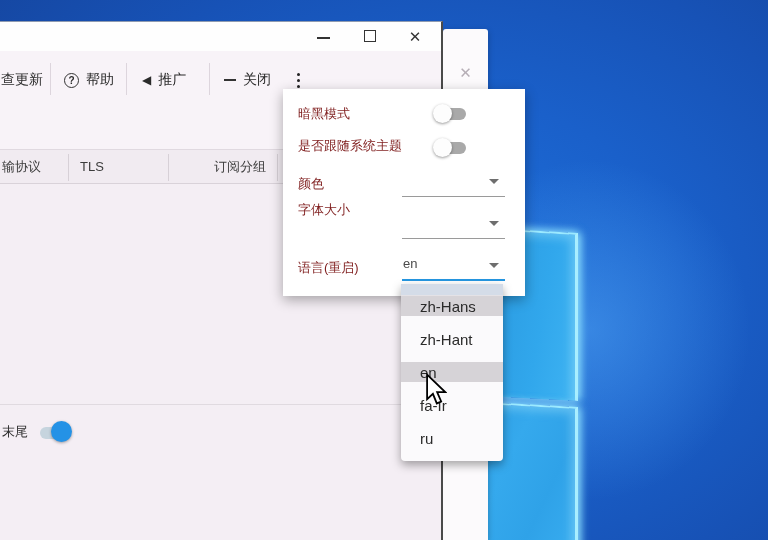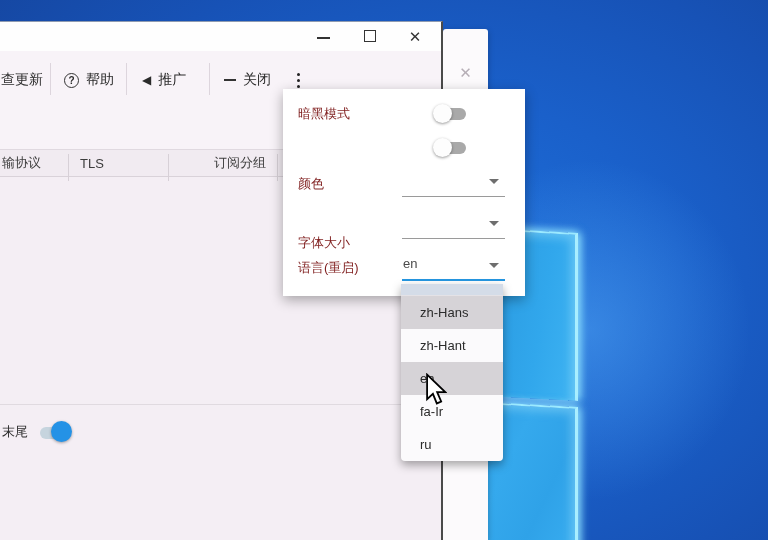--- a/index.html
+++ b/index.html
@@ -54,62 +54,62 @@
   .sep1 { left:50px; } .sep2 { left:126px; } .sep3 { left:209px; }
   .icon-qcircle { display:inline-block; width:15px; height:15px; border:1.4px solid #333;
     border-radius:50%; font-size:10px; font-weight:bold; text-align:center; line-height:13px; }
   .icon-speaker { display:inline-block; font-size:12px; }
   .icon-minus { display:inline-block; width:12px; height:2px; background:#333; }
   .more-dots { position:absolute; left:288px; top:14px; width:20px; height:30px;
     color:#222; font-size:17px; font-weight:bold; letter-spacing:0; line-height:9px;
     text-align:center; display:flex; flex-direction:column; justify-content:center; gap:3px; }
   .more-dots span { display:block; width:3px; height:3px; background:#222; border-radius:50%; margin:0 auto; }
 
-  .table-header { position:absolute; left:0; top:127px; width:100%; height:28px;
+  .table-header { position:absolute; left:0; top:127px; width:100%; height:35px;
     background:#f1ebf1; border-top:1px solid #e0d9e0; border-bottom:1px solid #d9d2d9; }
   .th { position:absolute; top:0; height:100%; display:flex; align-items:center;
     color:#3c3c3c; font-size:13px; padding-left:12px; }
   .th1 { left:-10px; width:78px; } .th2 { left:68px; width:100px; } .th3 { left:168px; width:109px;padding-left:46px; }
   .th-sep { position:absolute; top:4px; width:1px; height:27px; background:#d7d0d7; }
   .ths1 { left:68px; } .ths2 { left:168px; } .ths3 { left:277px; }
 
   .footer-divider { position:absolute; left:0; top:382px; width:100%; height:1px; background:#e0dae0; }
   .footer-row { position:absolute; left:0; top:392px; width:100%; height:40px; }
   .footer-label { position:absolute; left:2px; top:9px; font-size:13px; color:#2b2b2b; }
   .toggle-on-track { position:absolute; left:40px; top:13px; width:30px; height:12px;
     border-radius:6px; background:#c6d4de; }
   .toggle-on-knob { position:absolute; left:51px; top:7px; width:21px; height:21px;
     border-radius:50%; background:#2492e6; box-shadow:0 1px 3px rgba(0,0,0,.35); }
 
   
   .settings-panel { position:absolute; left:283px; top:89px; width:242px; height:207px;
     background:#ffffff; z-index:4; box-shadow:0 4px 12px rgba(0,0,0,.32); }
   .sp-label { position:absolute; left:15px; font-size:13px; color:#7f1d1d; }
-  .l1 { top:16px; } .l2 { top:48px; } .l3 { top:86px; } .l4 { top:145px; } .l5 { top:170px; }
+  .l1 { top:16px; } .l2 { top:48px; } .l3 { top:86px; } .l4 { top:112px; } .l5 { top:170px; }
   .toggle-off-track { position:absolute; left:156px; width:27px; height:12px;
     border-radius:6px; background:#a9a9a9; }
   .tt1 { top:19px; } .tt2 { top:53px; }
   .toggle-off-knob { position:absolute; left:150px; width:19px; height:19px; border-radius:50%;
     background:#fdfdfd; box-shadow:0 1px 3px rgba(0,0,0,.4); }
   .tk1 { top:15px; } .tk2 { top:49px; }
   .underline { position:absolute; left:119px; width:103px; height:1px; background:#9a9a9a; }
   .u3 { top:107px; } .u4 { top:149px; }
   .underline-focus { position:absolute; left:119px; top:190px; width:103px; height:2px; background:#2596e0; }
   .combo-value { position:absolute; left:120px; top:167px; font-size:13px; color:#4a4a4a; }
   .combo-arrow { position:absolute; left:206px; width:0; height:0;
     border-left:5px solid transparent; border-right:5px solid transparent; border-top:5px solid #6e6e6e; }
   .a3 { top:90px; } .a4 { top:132px; } .a5 { top:174px; }
 
   
   .lang-dropdown { position:absolute; left:401px; top:284px; width:102px; height:177px;
     background:#fbfafc; border-radius:0 0 4px 4px; z-index:5;
     box-shadow:0 4px 10px rgba(0,0,0,.35); overflow:hidden; }
   .dd-topstrip { position:absolute; left:0; top:0; width:100%; height:12px;
     background:#d4dce8; border-bottom:1px solid #e4e2e6; }
-  .dd-item { position:absolute; left:0; width:100%; height:33px; font-size:13px; color:#2b2b2b;
+  .dd-item { position:absolute; left:0; width:100%; height:20px; font-size:15px; color:#2b2b2b;
     display:flex; align-items:center; padding-left:19px; }
   .dd1 { top:12px; background:#d6d3d7; }
   .dd2 { top:45px; }
   .dd3 { top:78px; background:#d6d3d7; }
   .dd4 { top:111px; }
   .dd5 { top:144px; }
 
   .cursor { position:absolute; left:425px; top:373px; z-index:6; }
 </style>
 </head>
@@ -176,20 +176,21 @@
       <span class="toggle-on-track"></span>
       <span class="toggle-on-knob"></span>
     </div>
   </div>
 
   <div class="settings-panel">
     <div class="sp-label l1">暗黑模式</div>
     <span class="toggle-off-track tt1"></span>
     <span class="toggle-off-knob tk1"></span>
 
+    <div class="sp-label l2">是否跟随系统主题</div>
     <span class="toggle-off-track tt2"></span>
     <span class="toggle-off-knob tk2"></span>
 
     <div class="sp-label l3">颜色</div>
     <div class="underline u3"></div>
     <div class="combo-arrow a3"></div>
 
     <div class="sp-label l4">字体大小</div>
     <div class="underline u4"></div>
     <div class="combo-arrow a4"></div>

